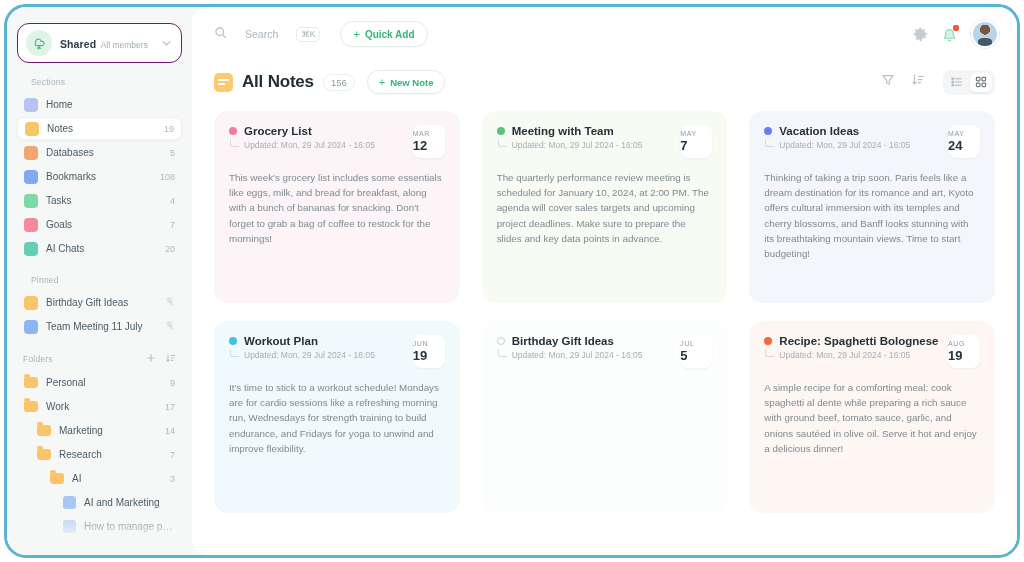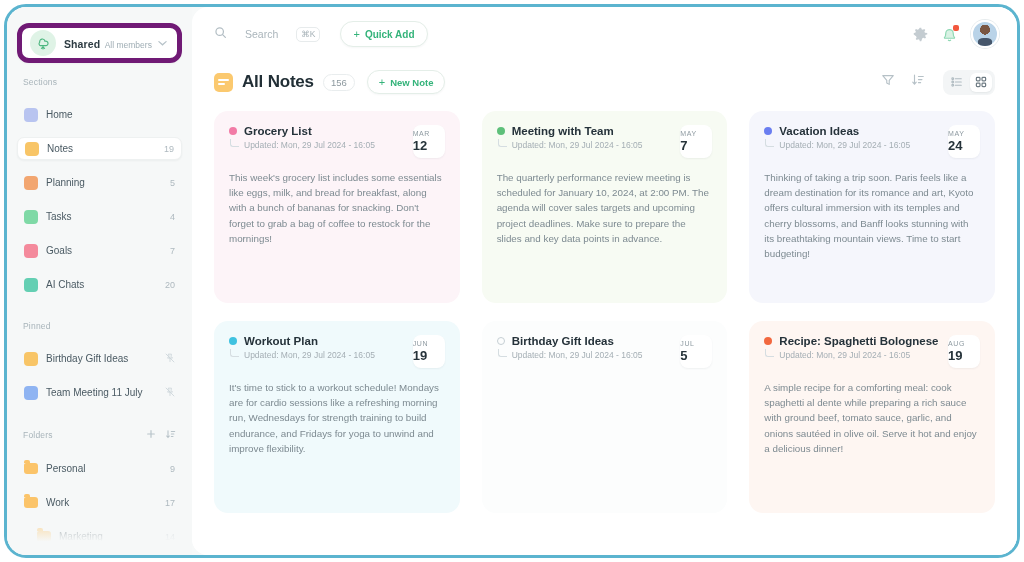--- a/index.html
+++ b/index.html
@@ -35,21 +35,21 @@
     width: 185px;
     height: 100%;
     background: #f6f8f8;
     padding: 12px 0 0 0;
     position: relative;
     flex: 0 0 185px;
   }
   .workspace-card {
     margin: 4px 10px 0 10px;
     background: #ffffff;
-    border: 5px solid #701a75;
+    border: 1px solid #701a75;
     border-radius: 12px;
     height: 40px;
     display: flex;
     align-items: center;
     padding: 0 8px;
     box-shadow: 0 1px 2px rgba(30,50,60,.04);
   }
   .ws-logo {
     width: 26px; height: 26px;
     border-radius: 50%;
@@ -63,32 +63,33 @@
     font-size: 10.5px; font-weight: bold; color: #2d3b42;
     line-height: 12px; letter-spacing: .1px;
   }
   .ws-sub { font-size: 8.5px; color: #9fadb4; line-height: 11px; }
   .ws-chev { color: #b6c2c8; font-size: 9px; padding-right: 2px; }
 
   .sec-label {
     font-size: 8.5px; color: #a8b4ba;
     padding: 14px 16px 5px 16px;
     letter-spacing: .2px;
+    margin-left: 8px;
   }
   .sec-label-row {
     display: flex; align-items: center; justify-content: space-between;
     padding: 14px 16px 5px 16px;
   }
   .sec-label-row .t { font-size: 8.5px; color: #a8b4ba; letter-spacing: .2px; }
   .sec-label-row .acts { display: flex; gap: 9px; color: #b8c3c9; font-size: 10px; }
 
   .nav-item {
     display: flex; align-items: center;
     height: 23px;
-    margin: 11px 10px;
+    margin: 1px 10px;
     padding: 0 7px;
     border-radius: 7px;
     cursor: pointer;
   }
   .nav-item.active {
     background: #ffffff;
     box-shadow: 0 1px 2px rgba(30,50,60,.05);
     border: 1px solid #eef1f1;
   }
   .nav-ico {
@@ -308,22 +309,27 @@
             <span class="nav-lbl">Home</span>
             <span class="nav-cnt"></span>
           </div>
           <div class="nav-item active">
             <span class="nav-ico" style="background:#f8c567"></span>
             <span class="nav-lbl">Notes</span>
             <span class="nav-cnt">19</span>
           </div>
           <div class="nav-item">
             <span class="nav-ico" style="background:#f2a670"></span>
-            <span class="nav-lbl">Planning</span>
+            <span class="nav-lbl">Databases</span>
             <span class="nav-cnt">5</span>
+          </div>
+          <div class="nav-item">
+            <span class="nav-ico" style="background:#7fa9f0"></span>
+            <span class="nav-lbl">Bookmarks</span>
+            <span class="nav-cnt">108</span>
           </div>
           <div class="nav-item">
             <span class="nav-ico" style="background:#7fd9a6"></span>
             <span class="nav-lbl">Tasks</span>
             <span class="nav-cnt">4</span>
           </div>
           <div class="nav-item">
             <span class="nav-ico" style="background:#f48a9c"></span>
             <span class="nav-lbl">Goals</span>
             <span class="nav-cnt">7</span>

